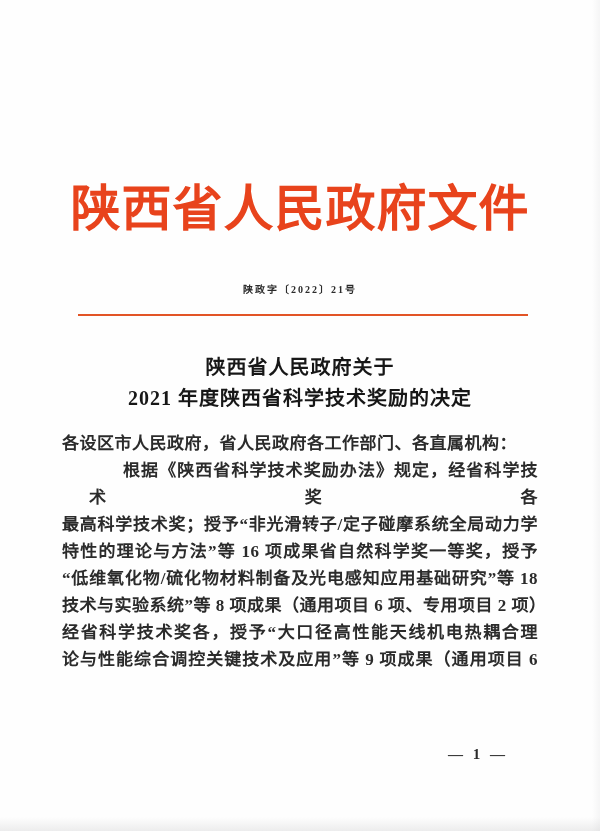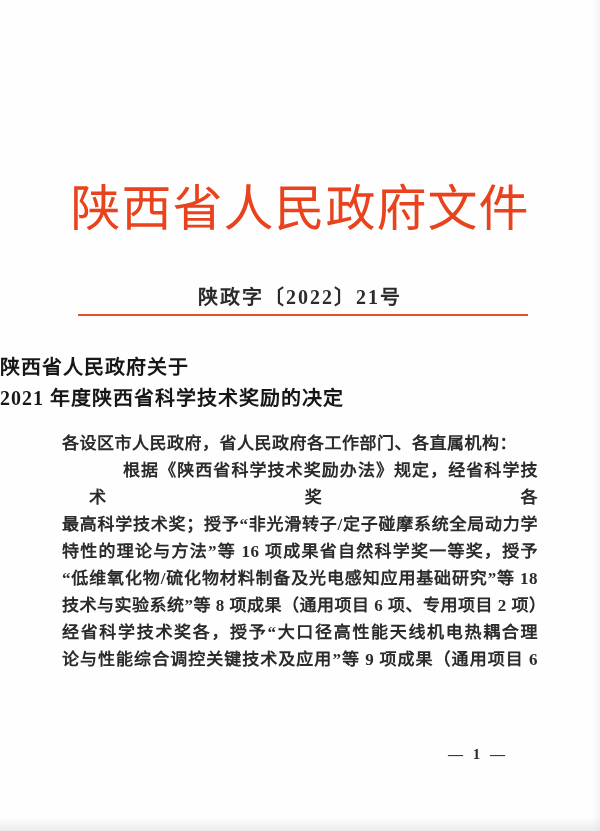--- a/index.html
+++ b/index.html
@@ -33,49 +33,50 @@
     background: linear-gradient(to right, rgba(255,255,255,0), rgba(205,205,208,0.18));
     pointer-events: none;
   }
   .masthead {
     position: absolute;
     top: 168px;
     left: 0;
     width: 100%;
     text-align: center;
     font-size: 50px;
-    font-weight: normal;
+    font-weight: bold;
     letter-spacing: 1px;
     color: var(--masthead-red, #e8431c);
     white-space: nowrap;
   }
   .doc-number {
     position: absolute;
     top: 281px;
     left: 0;
     width: 100%;
     text-align: center;
-    font-size: 20px;
+    font-size: 10px;
     font-weight: 600;
     letter-spacing: 2px;
     color: var(--body-text, #2b2b2b);
   }
   .red-divider {
     position: absolute;
     top: 314px;
     left: 78px;
     width: 450px;
     height: 2px;
     background: var(--divider-red, #e25426);
   }
   .doc-title {
     position: absolute;
     top: 352px;
     left: 0;
     width: 100%;
+    text-align: center;
     font-size: 20px;
     font-weight: bold;
     line-height: 31px;
     letter-spacing: 1px;
     color: var(--title-text, #171717);
   }
   .body-block {
     position: absolute;
     top: 430px;
     left: 62px;

